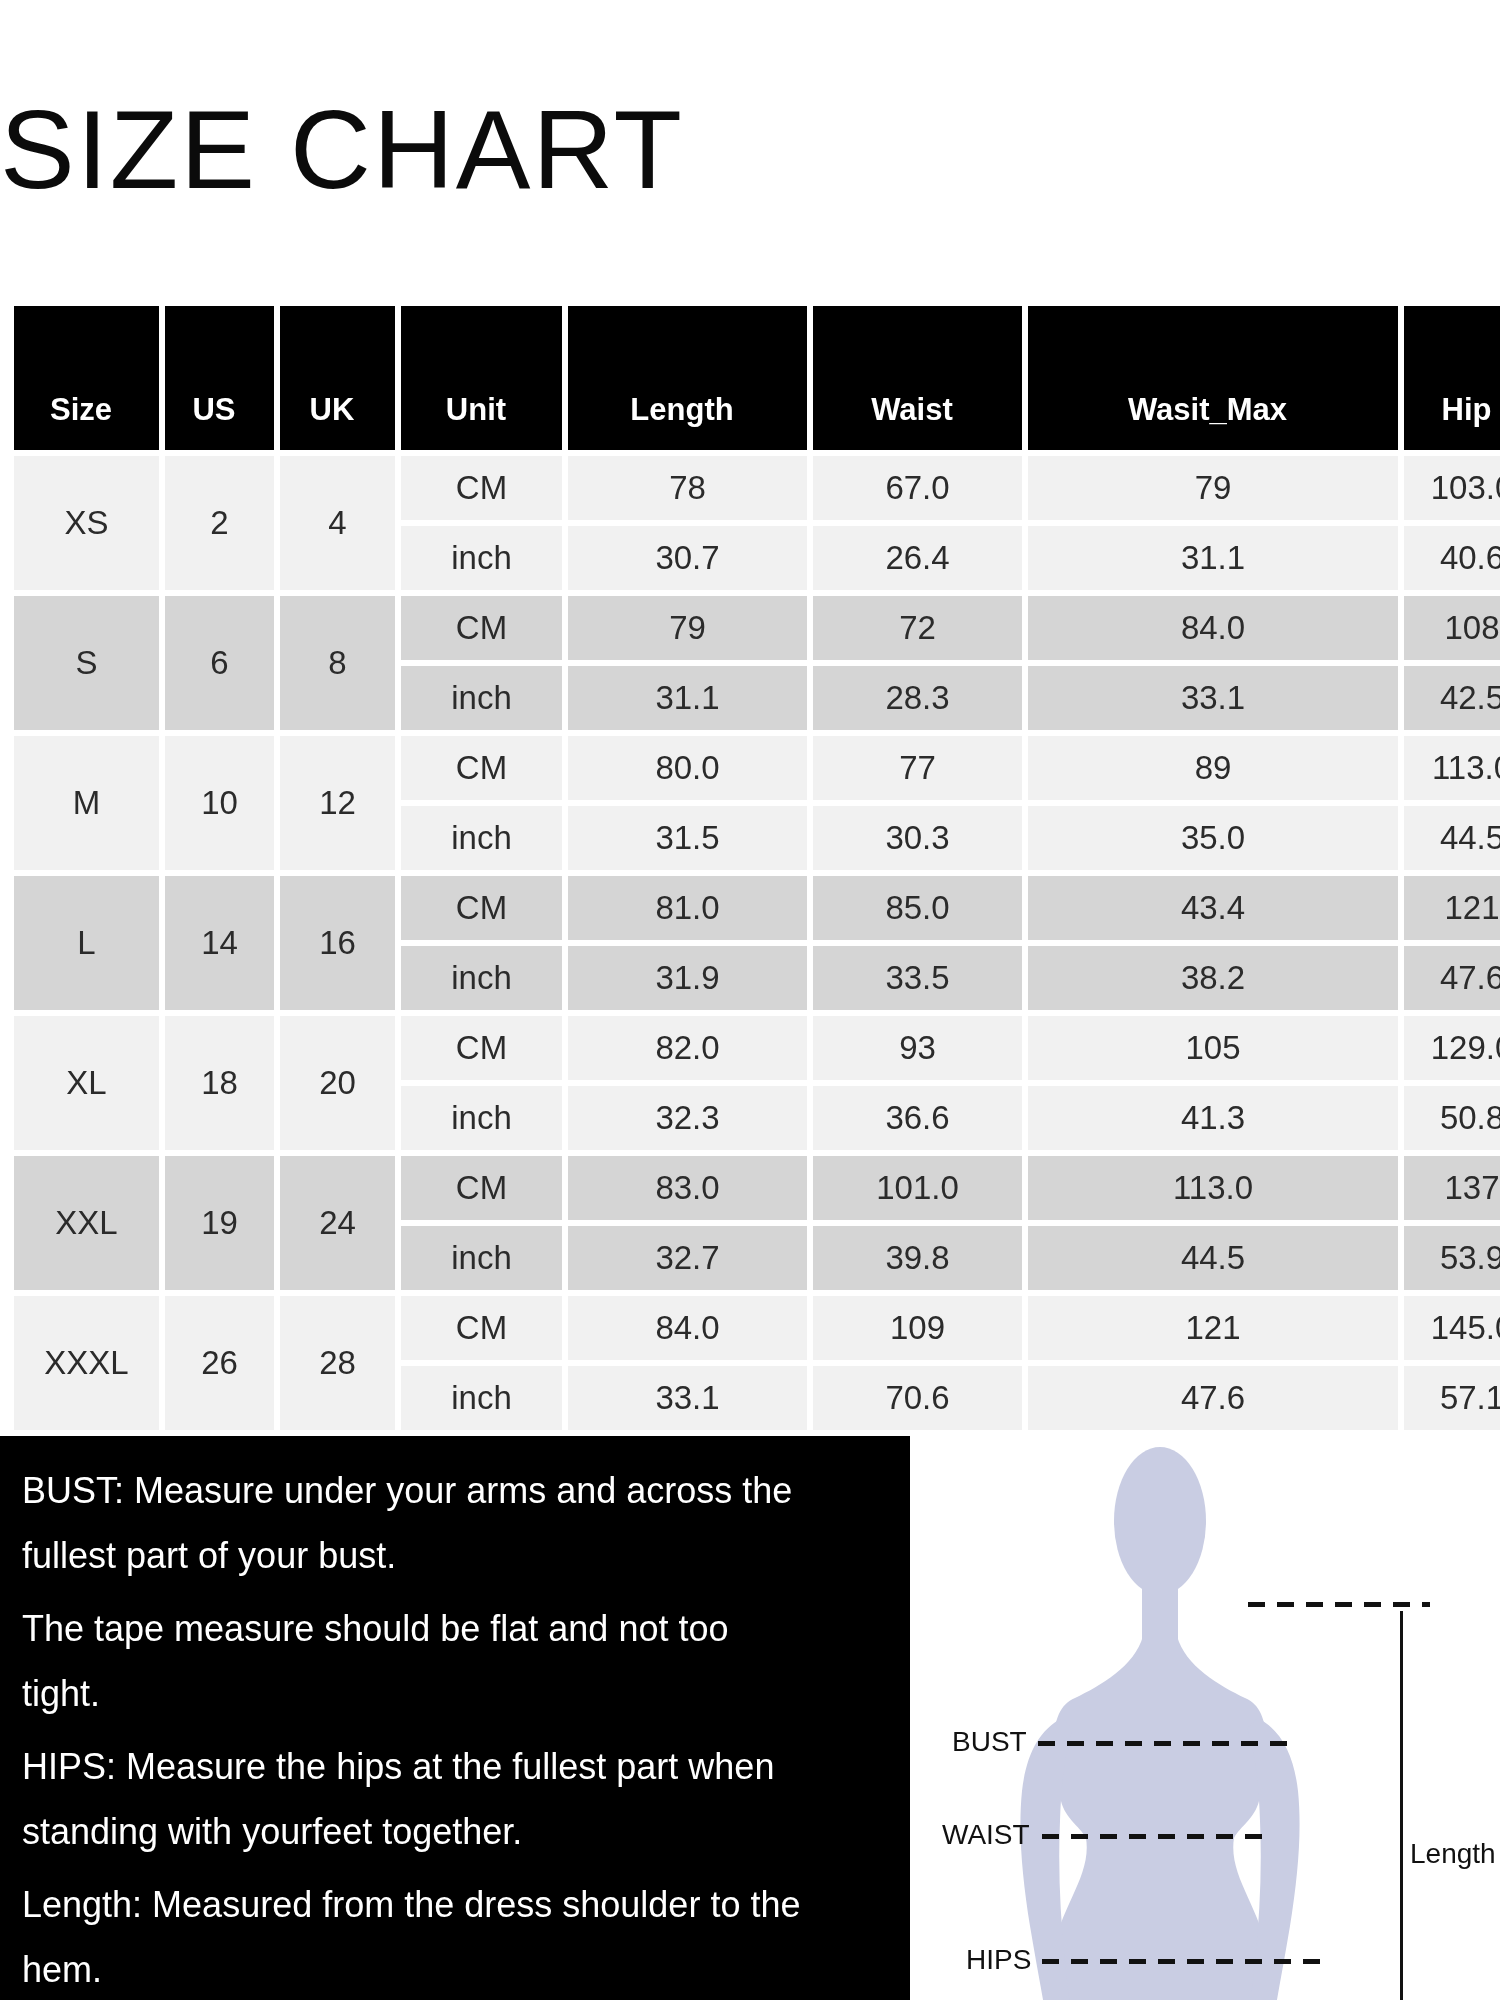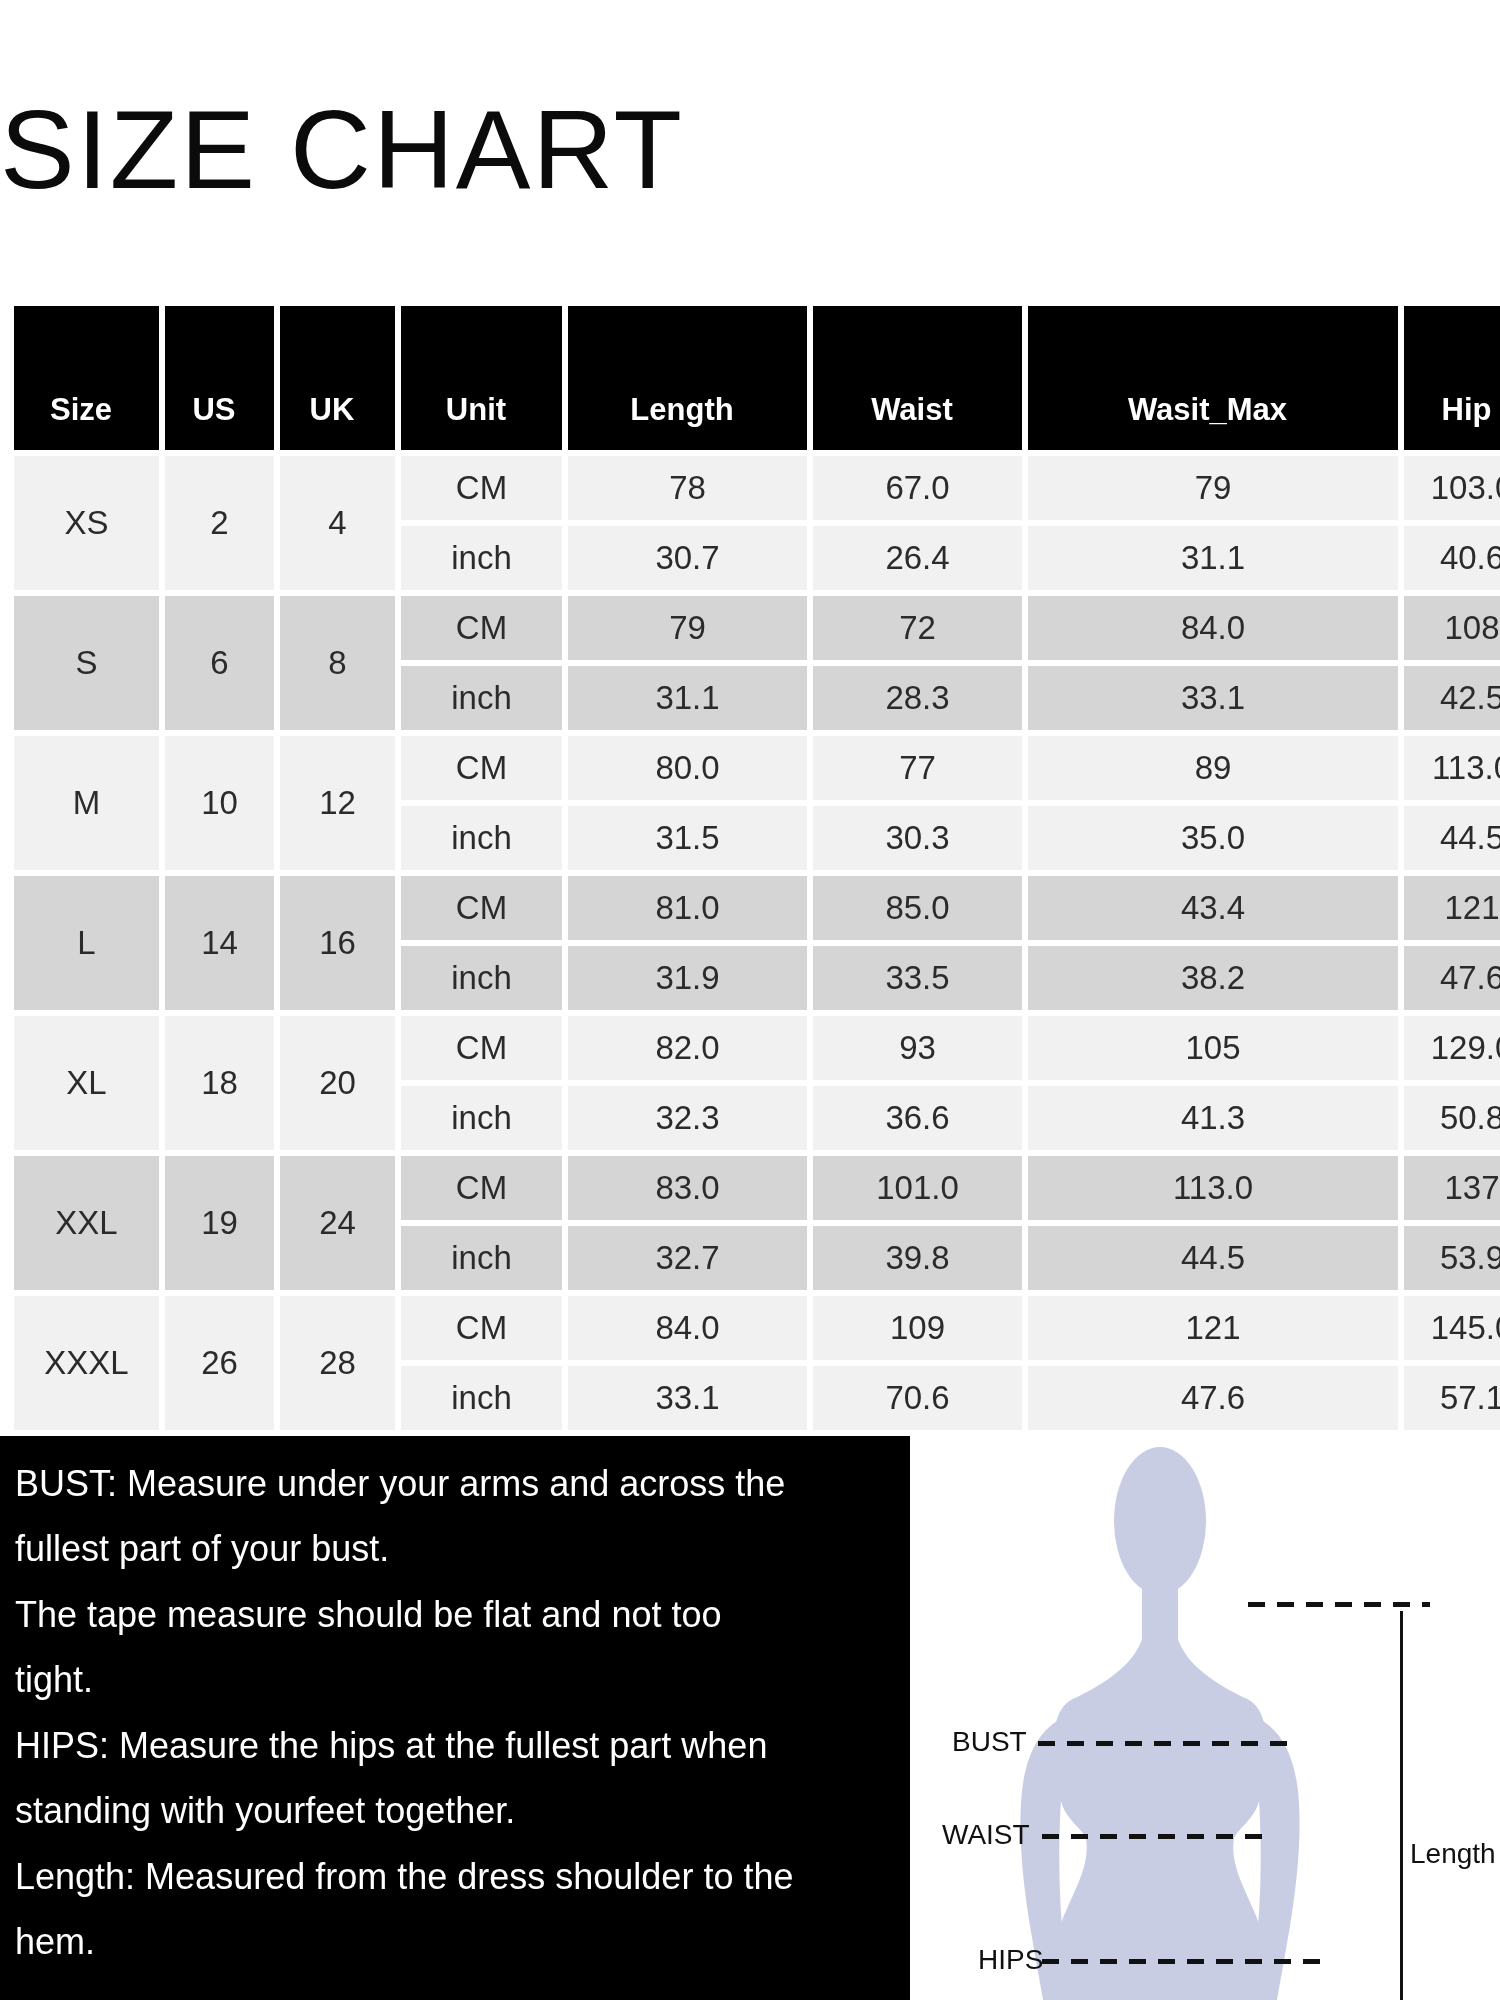--- a/index.html
+++ b/index.html
@@ -28,21 +28,21 @@
   }
   tr.light td{background:var(--row-light,#f1f1f1);}
   tr.dark td{background:var(--row-dark,#d5d5d5);}
   .bottom{display:flex;height:738px;}
   .guide{
     width:910px;box-sizing:border-box;
     background:var(--guide-bg,#000);color:var(--guide-text,#fff);
     padding:14px 100px 0 14px;
     font-size:36px;line-height:65px;
   }
-  .guide p{margin:1px;}
+  .guide p{margin:8px;}
   .figure-panel{position:relative;flex:1;background:#ffffff;}
   .figure-panel svg{position:absolute;left:0;top:0;}
   .sil{fill:var(--silhouette,#c9cde3);}
   .dash{
     position:absolute;height:5px;
     background:repeating-linear-gradient(90deg,var(--annotation,#111) 0 17px,transparent 17px 29px);
   }
   .vline{position:absolute;width:3px;background:var(--annotation,#111);}
   .fig-label{position:absolute;font-size:28px;color:var(--annotation,#111);white-space:nowrap;}
 </style>
@@ -256,18 +256,18 @@
 
     <div class="dash" style="left:338px;top:166px;width:182px;"></div>
     <div class="vline" style="left:490px;top:175px;height:495px;"></div>
 
     <div class="fig-label" style="left:42px;top:290px;">BUST</div>
     <div class="dash" style="left:128px;top:305px;width:252px;"></div>
 
     <div class="fig-label" style="left:32px;top:383px;">WAIST</div>
     <div class="dash" style="left:132px;top:398px;width:232px;"></div>
 
-    <div class="fig-label" style="left:68px;top:508px;">HIPS</div>
+    <div class="fig-label" style="left:56px;top:508px;">HIPS</div>
     <div class="dash" style="left:132px;top:523px;width:278px;"></div>
 
     <div class="fig-label" style="left:500px;top:402px;">Length</div>
   </div>
 </div>
 
 </body></html>

